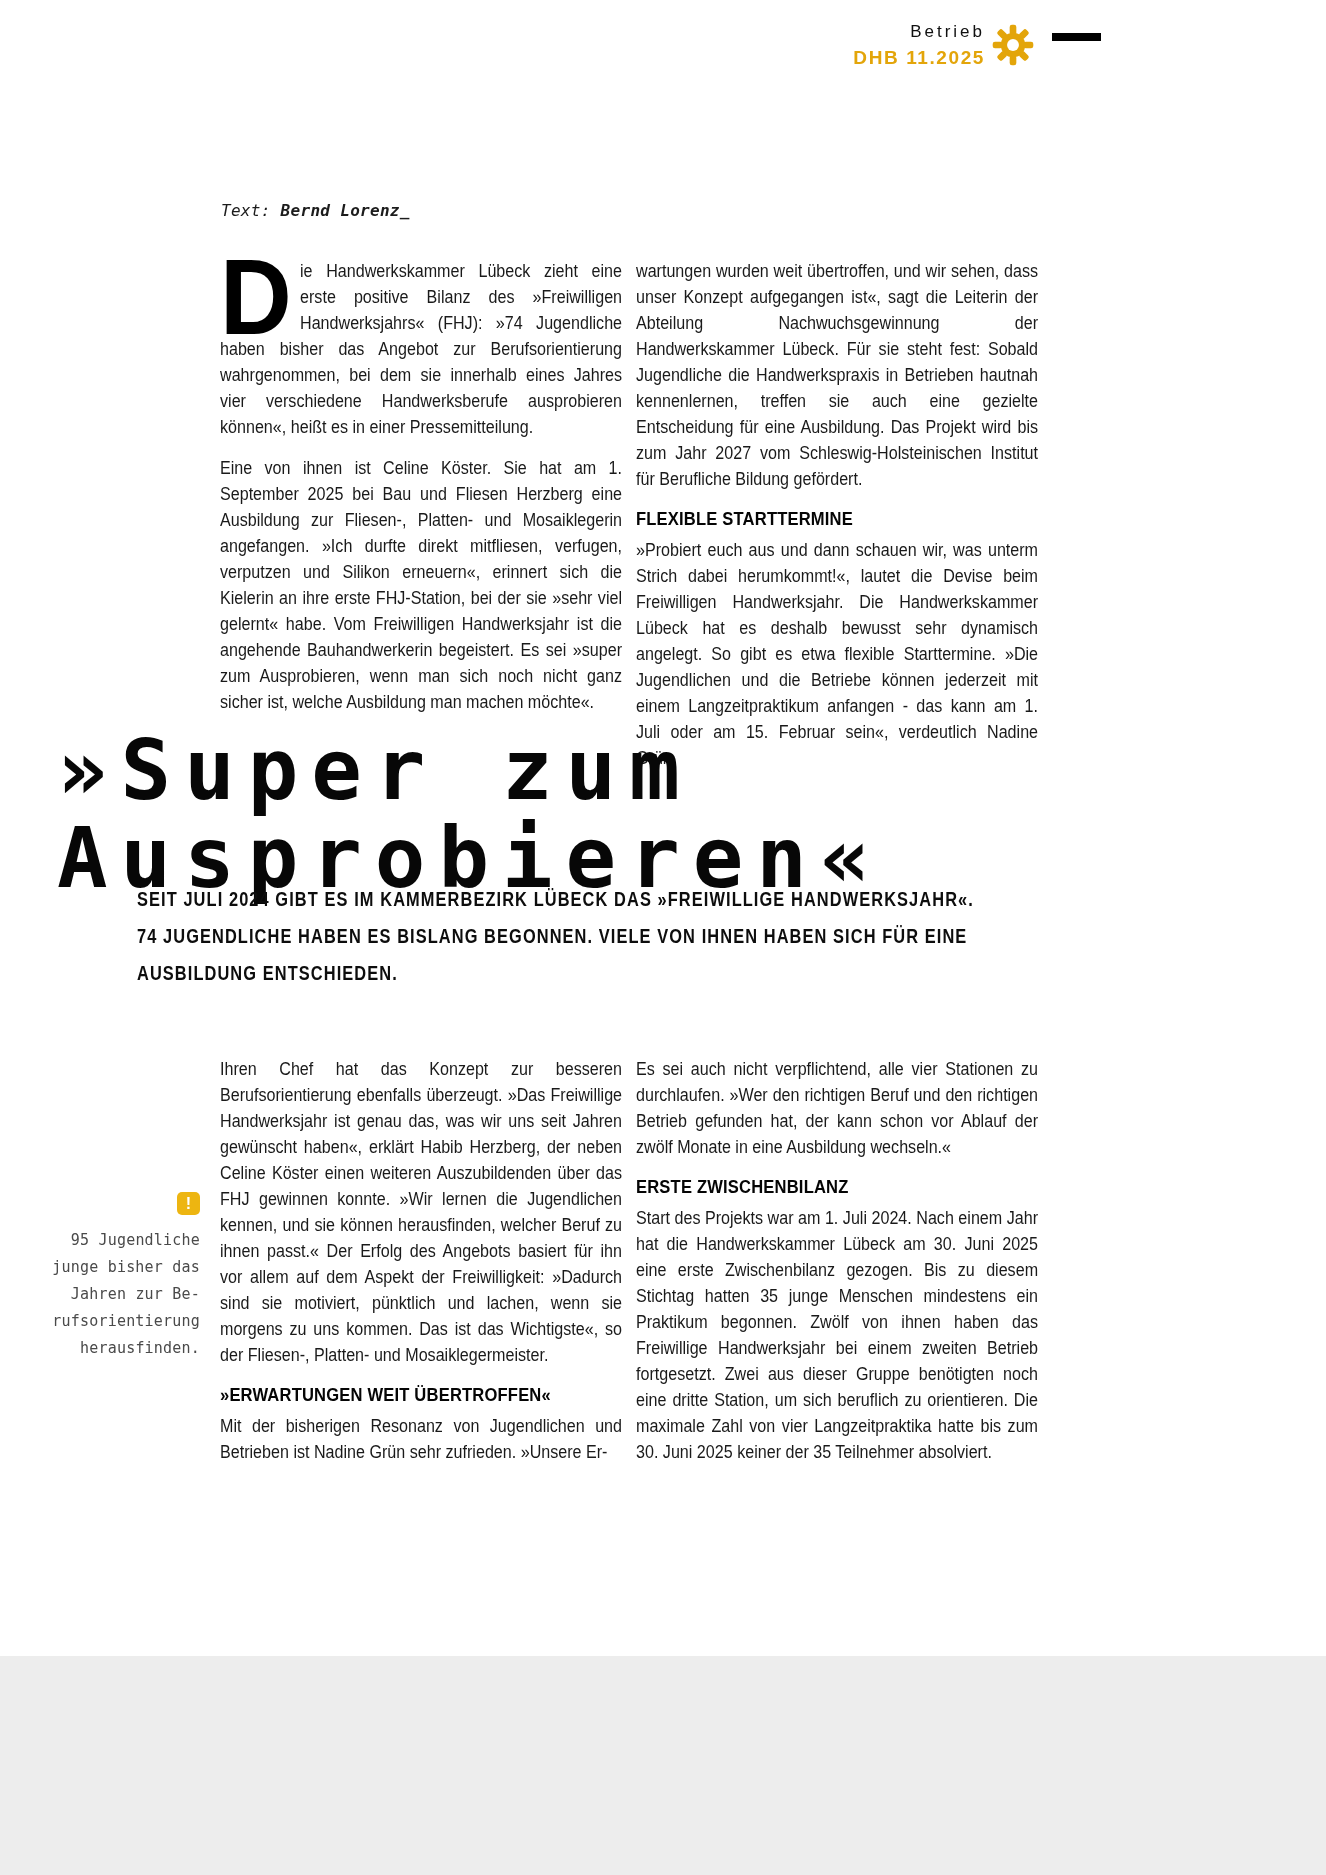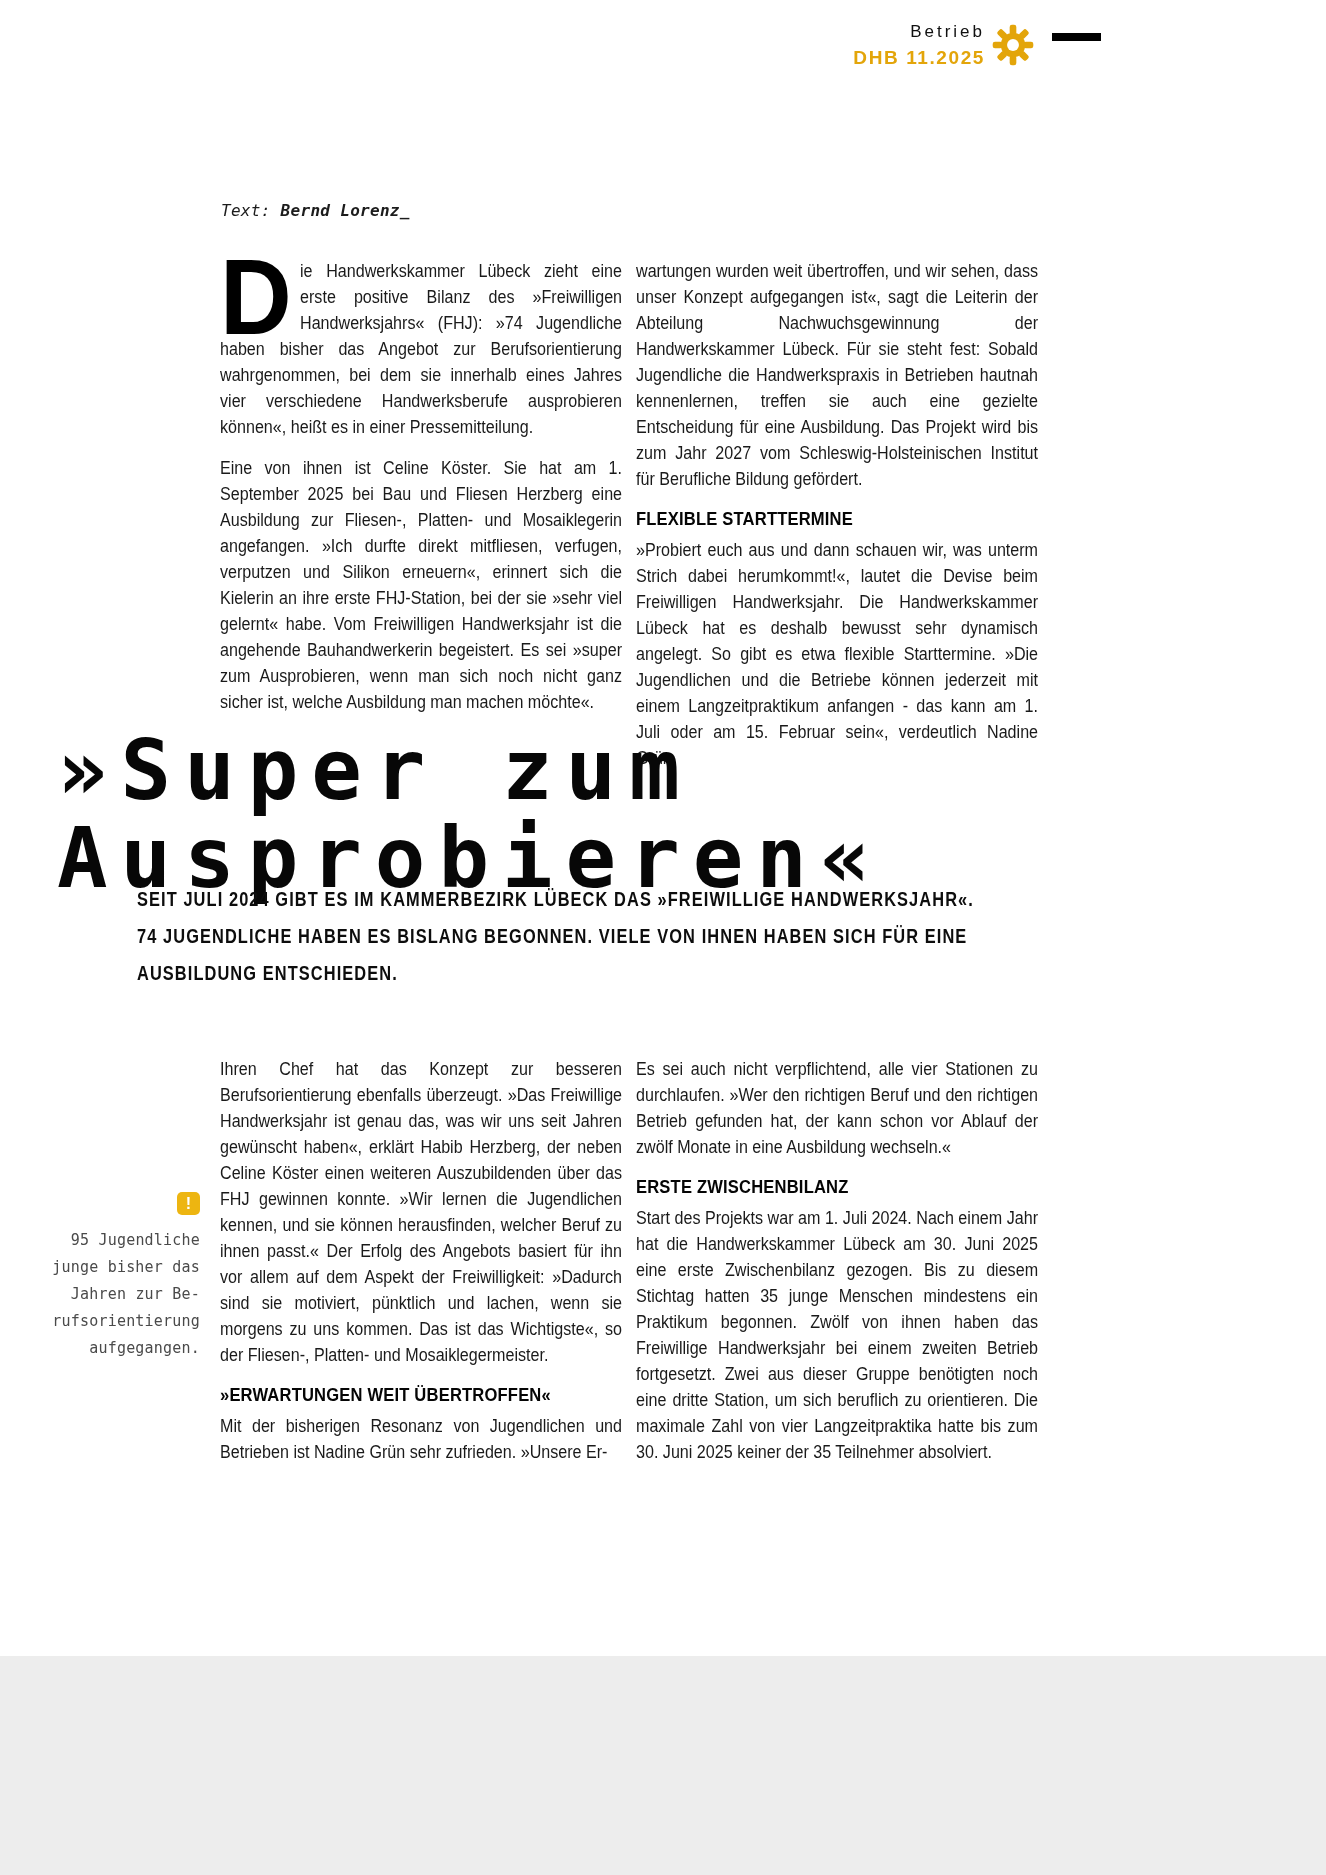--- a/index.html
+++ b/index.html
@@ -117,21 +117,21 @@
 
   <div class="margin-note">
     <div class="mn-icon">
         <span>!</span>
       </div>
     <div class="mn-lines">
       <div>95 Jugendliche</div>
       <div>junge bisher das</div>
       <div>Jahren zur Be-</div>
       <div>rufsorientierung</div>
-      <div>aufgegangen.</div>
+      <div>herausfinden.</div>
     </div>
   </div>
 
   <div class="col col-bottom-left">
     <p class="para">Ihren Chef hat das Konzept zur besseren Berufsorientierung ebenfalls überzeugt. »Das Freiwillige Handwerksjahr ist genau das, was wir uns seit Jahren gewünscht haben«, erklärt Habib Herzberg, der neben Celine Köster einen weiteren Auszubildenden über das FHJ gewinnen konnte. »Wir lernen die Jugendlichen kennen, und sie können herausfinden, welcher Beruf zu ihnen passt.« Der Erfolg des Angebots basiert für ihn vor allem auf dem Aspekt der Freiwilligkeit: »Dadurch sind sie motiviert, pünktlich und lachen, wenn sie morgens zu uns kommen. Das ist das Wichtigste«, so der Fliesen-, Platten- und Mosaiklegermeister.</p>
     <h3 class="subhead">»ERWARTUNGEN WEIT ÜBERTROFFEN«</h3>
     <p class="para">Mit der bisherigen Resonanz von Jugendlichen und Betrieben ist Nadine Grün sehr zufrieden. »Unsere Er-</p>
   </div>
 
   <div class="col col-bottom-right">

